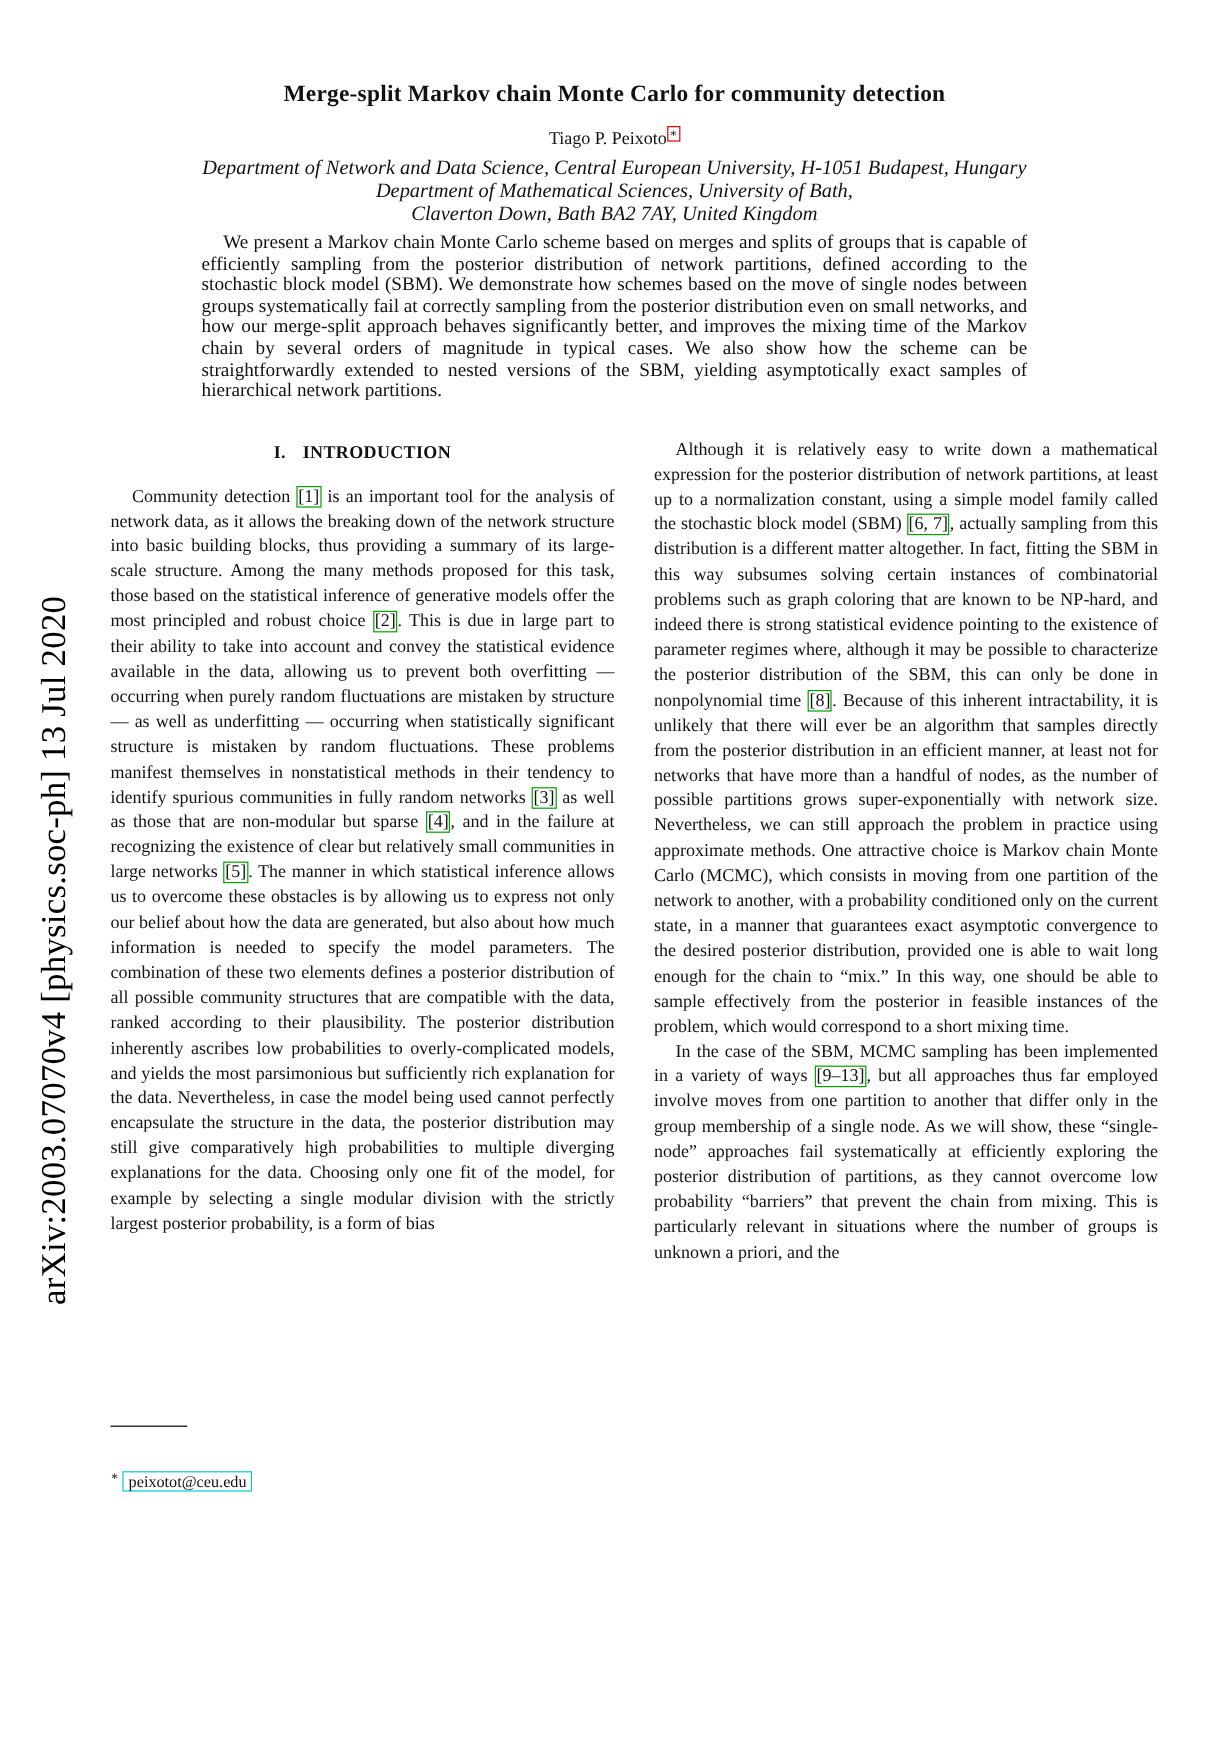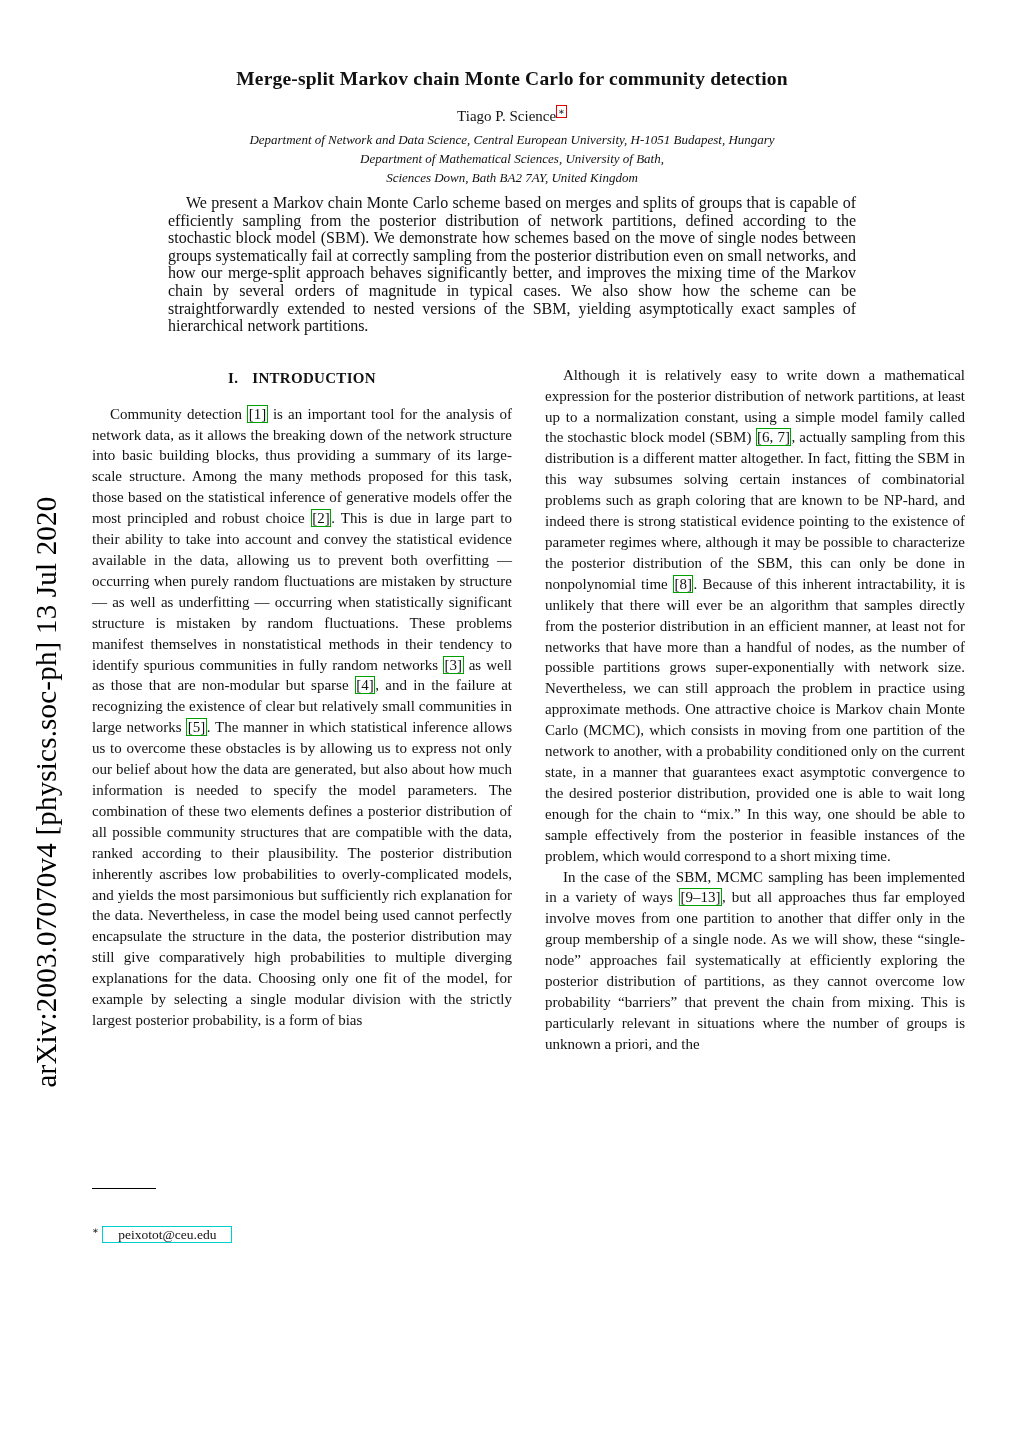--- a/index.html
+++ b/index.html
@@ -31,21 +31,21 @@
     margin: 0 0 18px 0;
     letter-spacing: 0.2px;
   }
   .author-line { font-size: 15px; margin-bottom: 5px; }
   sup.mark {
     font-size: 10px;
     line-height: 0;
     vertical-align: super;
   }
   .redbox { border: 1px solid var(--mark-color, #e00000); padding: 0 1px; }
-  .affils { font-style: italic; font-size: 13px; line-height: 19px; }
+  .affils { font-style: italic; font-size: 17px; line-height: 19px; }
   
   .abstract {
     width: 688px;
     margin: 7px auto 0 auto;
     font-size: 16px;
     line-height: 17.6px;
     text-align: justify;
   }
   .abstract::first-line { }
   .abstract { text-indent: 18px; }
@@ -68,21 +68,21 @@
   .section-heading .secnum { margin-right: 14px; }
   .col p { margin: 0; text-indent: 0; }
   .col p.indent { text-indent: 18px; }
   
   .cite {
     border: 1px solid var(--cite-color, #00a000);
     padding: 0 0.5px;
   }
   .cyanbox {
     border: 1px solid var(--email-color, #00cfcf);
-    padding: 0 15px;
+    padding: 0 4px;
   }
   
   .footnote-block {
     position: absolute;
     left: 92px;
     top: 1188px;
     width: 420px;
     font-size: 13.5px;
   }
   .footnote-rule {
@@ -96,27 +96,27 @@
 <body>
 
 <div class="page">
 
   <div class="arxiv-sidebar">arXiv:2003.07070v4 [physics.soc-ph] 13 Jul 2020</div>
 
   <header>
     <h1 class="title">Merge-split Markov chain Monte Carlo for community detection</h1>
 
     <div class="author-line">
-      <span>Tiago P. Science</span><sup class="mark redbox">∗</sup>
+      <span>Tiago P. Peixoto</span><sup class="mark redbox">∗</sup>
     </div>
 
     <div class="affils">
       <div>Department of Network and Data Science, Central European University, H-1051 Budapest, Hungary</div>
       <div>Department of Mathematical Sciences, University of Bath,</div>
-      <div>Sciences Down, Bath BA2 7AY, United Kingdom</div>
+      <div>Claverton Down, Bath BA2 7AY, United Kingdom</div>
     </div>
   </header>
 
   <div class="abstract">We present a Markov chain Monte Carlo scheme based on merges and splits of groups that is capable of efficiently sampling from the posterior distribution of network partitions, defined according to the stochastic block model (SBM). We demonstrate how schemes based on the move of single nodes between groups systematically fail at correctly sampling from the posterior distribution even on small networks, and how our merge-split approach behaves significantly better, and improves the mixing time of the Markov chain by several orders of magnitude in typical cases. We also show how the scheme can be straightforwardly extended to nested versions of the SBM, yielding asymptotically exact samples of hierarchical network partitions.</div>
 
   <div class="columns">
     <div class="col">
       <h2 class="section-heading">
         <span class="secnum">I.</span><span>INTRODUCTION</span>
       </h2>

